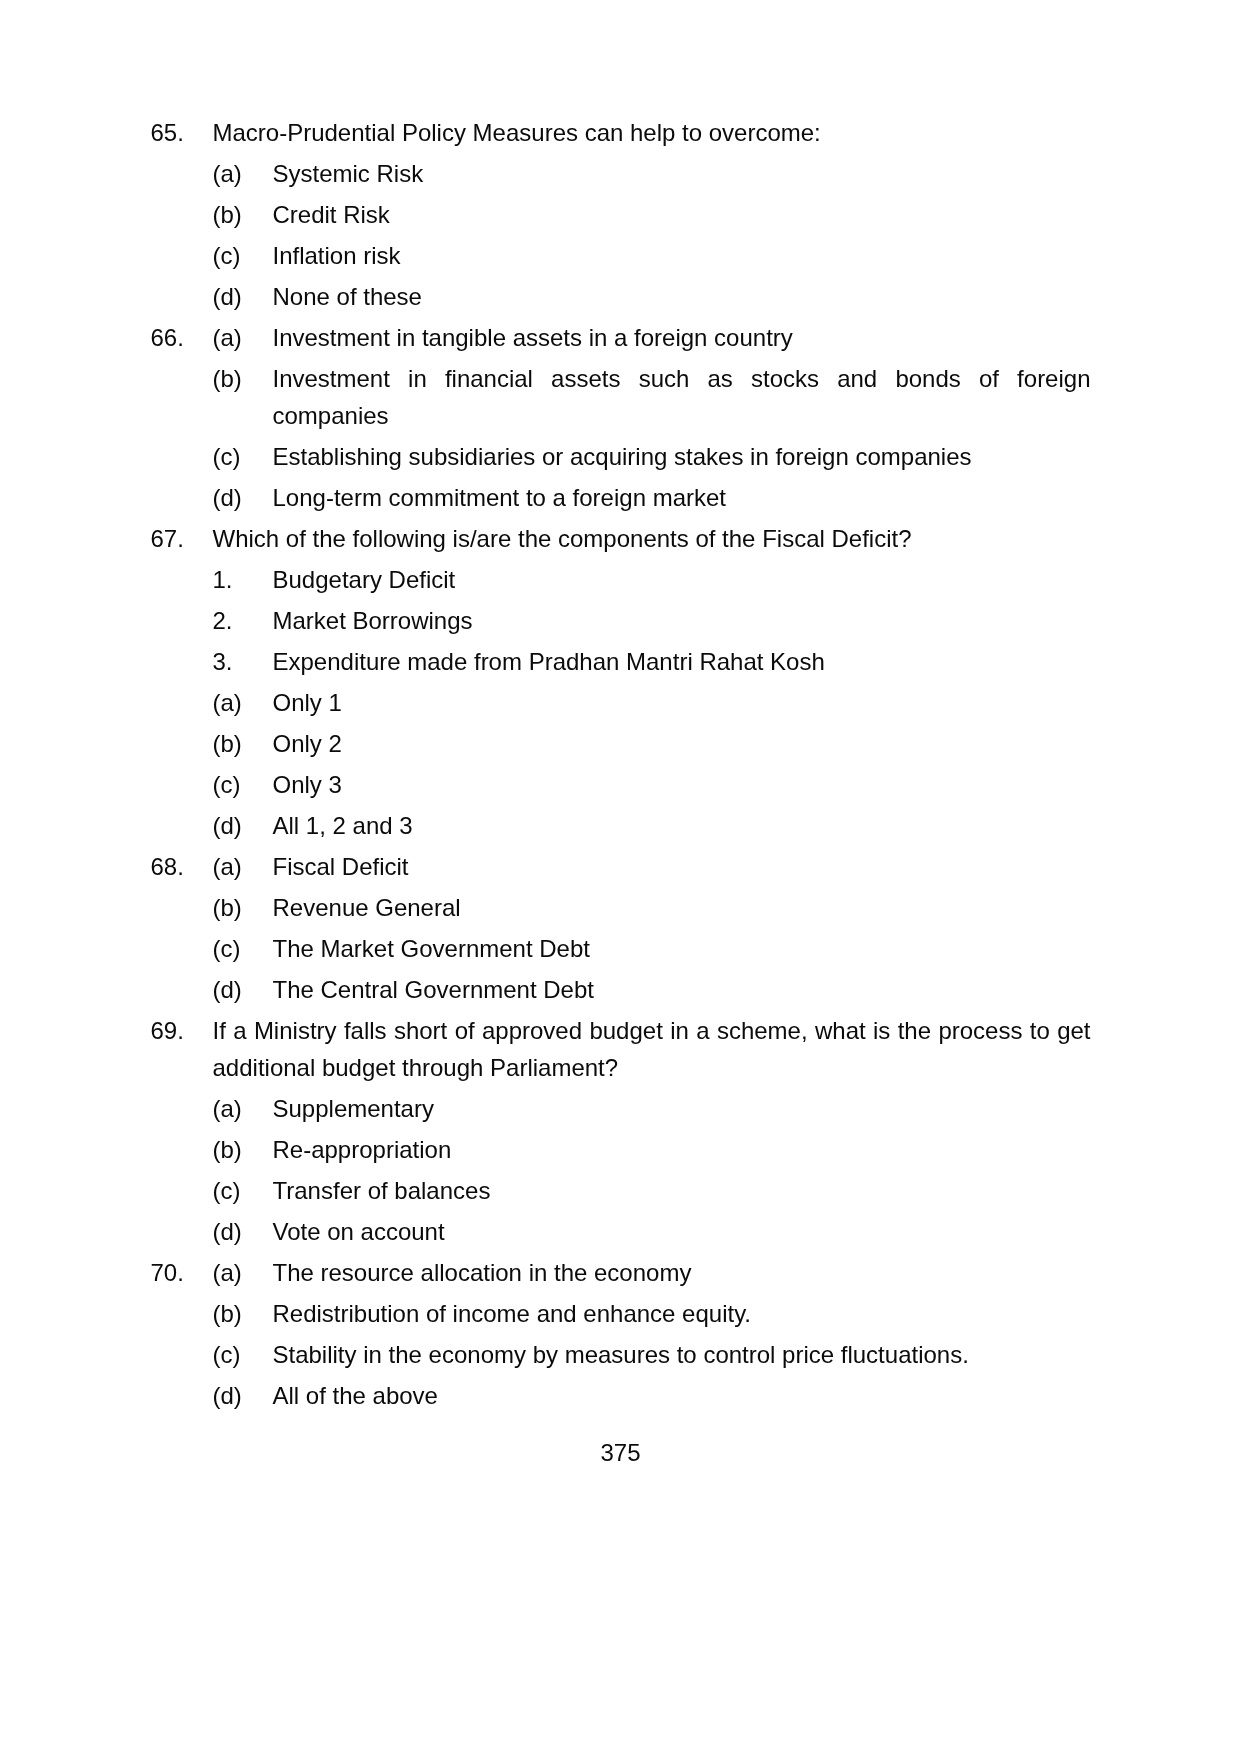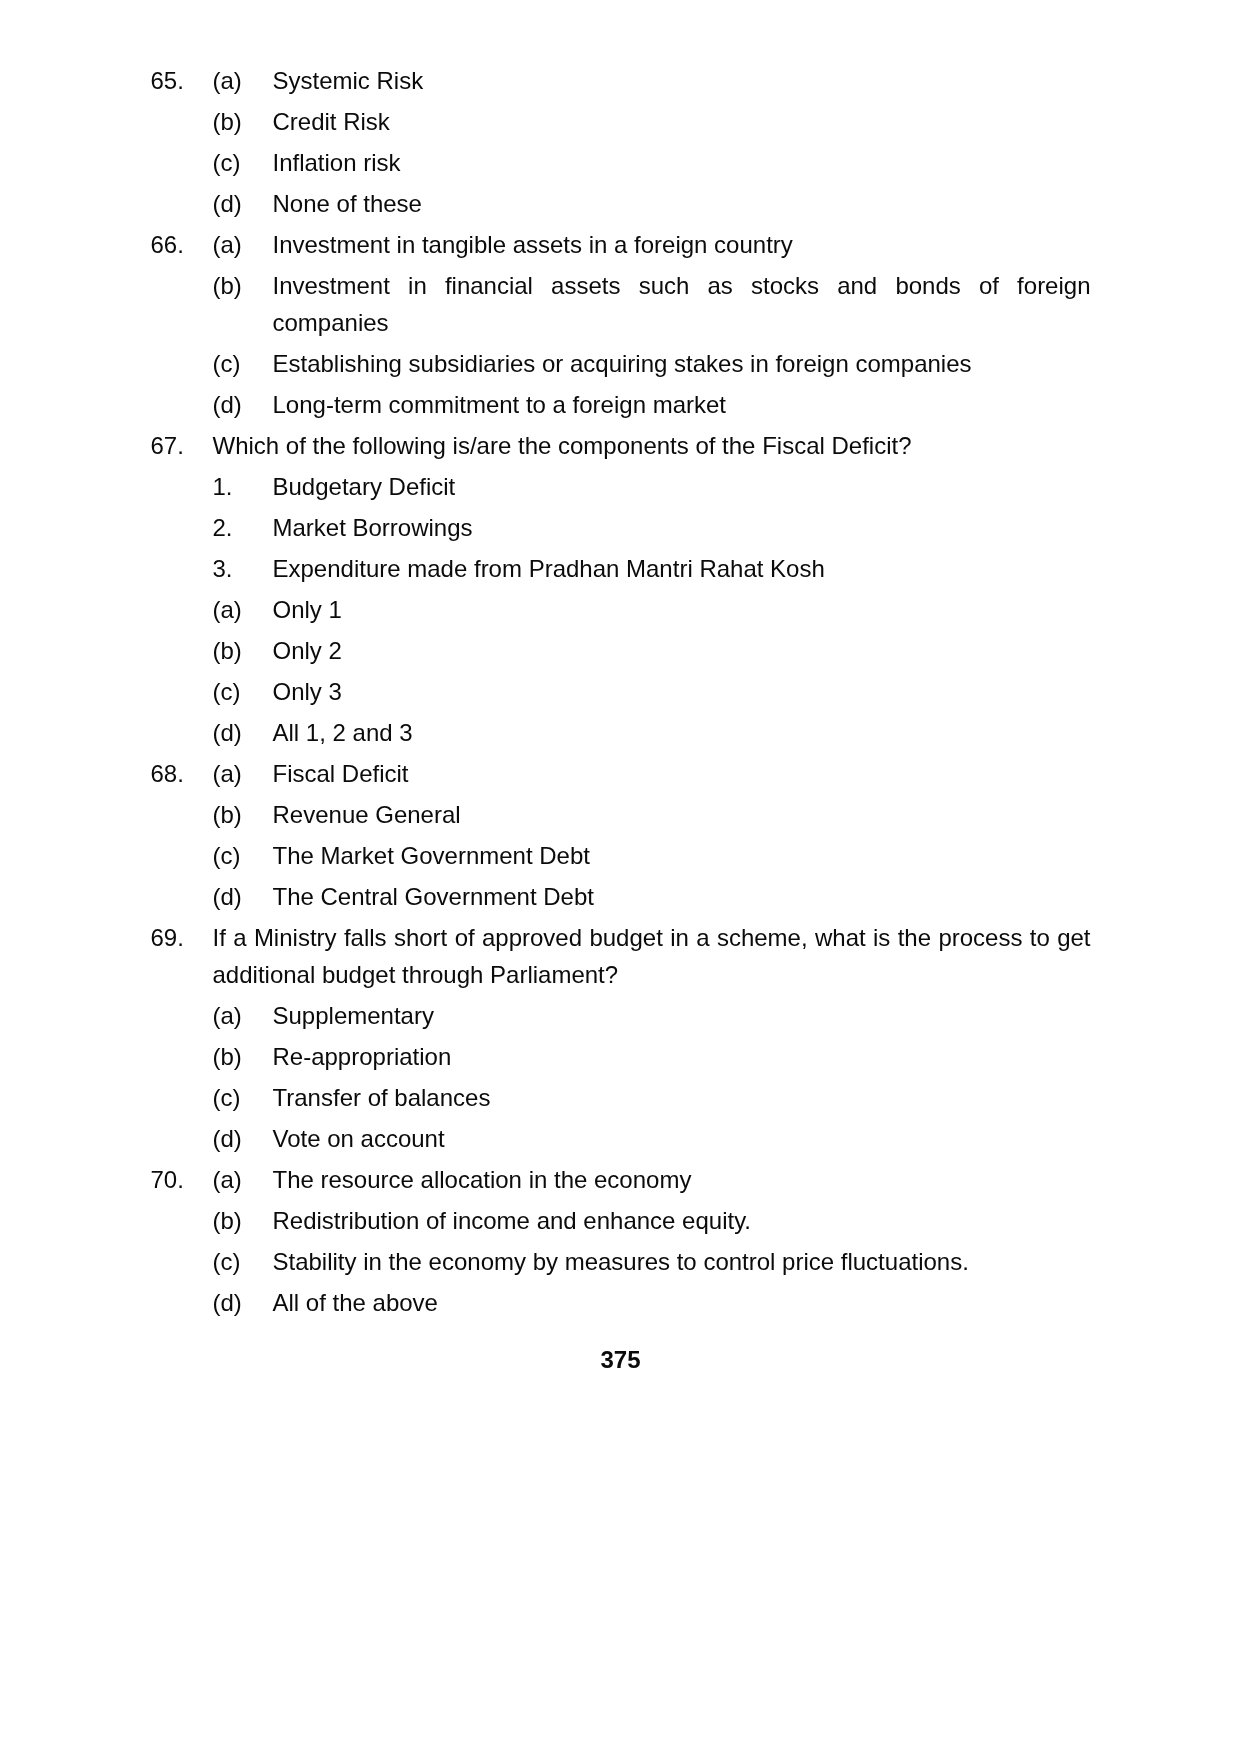--- a/index.html
+++ b/index.html
@@ -11,21 +11,21 @@
     width: 1241px;
     height: 1754px;
     font-family: "Liberation Sans", "DejaVu Sans", sans-serif;
     color: #0b0b0b;
     position: relative;
     overflow: hidden;
   }
   .page {
     width: 940px;
     margin: 0 auto;
-    padding-top: 62px;
+    padding-top: 114px;
     font-size: 24px;
     line-height: 37px;
   }
   .question {
     display: flex;
     align-items: flex-start;
   }
   .qnum {
     width: 62px;
     flex: 0 0 62px;
@@ -48,31 +48,31 @@
     flex: 0 0 60px;
   }
   .otext {
     flex: 1 1 auto;
     min-width: 0;
     text-align: justify;
   }
   .footer {
     margin-top: 16px;
     text-align: center;
-    font-weight: bold;
   }
 </style>
 </head>
 <body>
 
 <div class="page">
 
   <div class="question">
     <div class="qnum">65.</div>
     <div class="qbody">
+      <div class="qtext">Macro-Prudential Policy Measures can help to overcome:</div>
       <div class="option">
         <span class="omark">(a)</span>
         <span class="otext">Systemic Risk</span>
       </div>
       <div class="option">
         <span class="omark">(b)</span>
         <span class="otext">Credit Risk</span>
       </div>
       <div class="option">
         <span class="omark">(c)</span>

